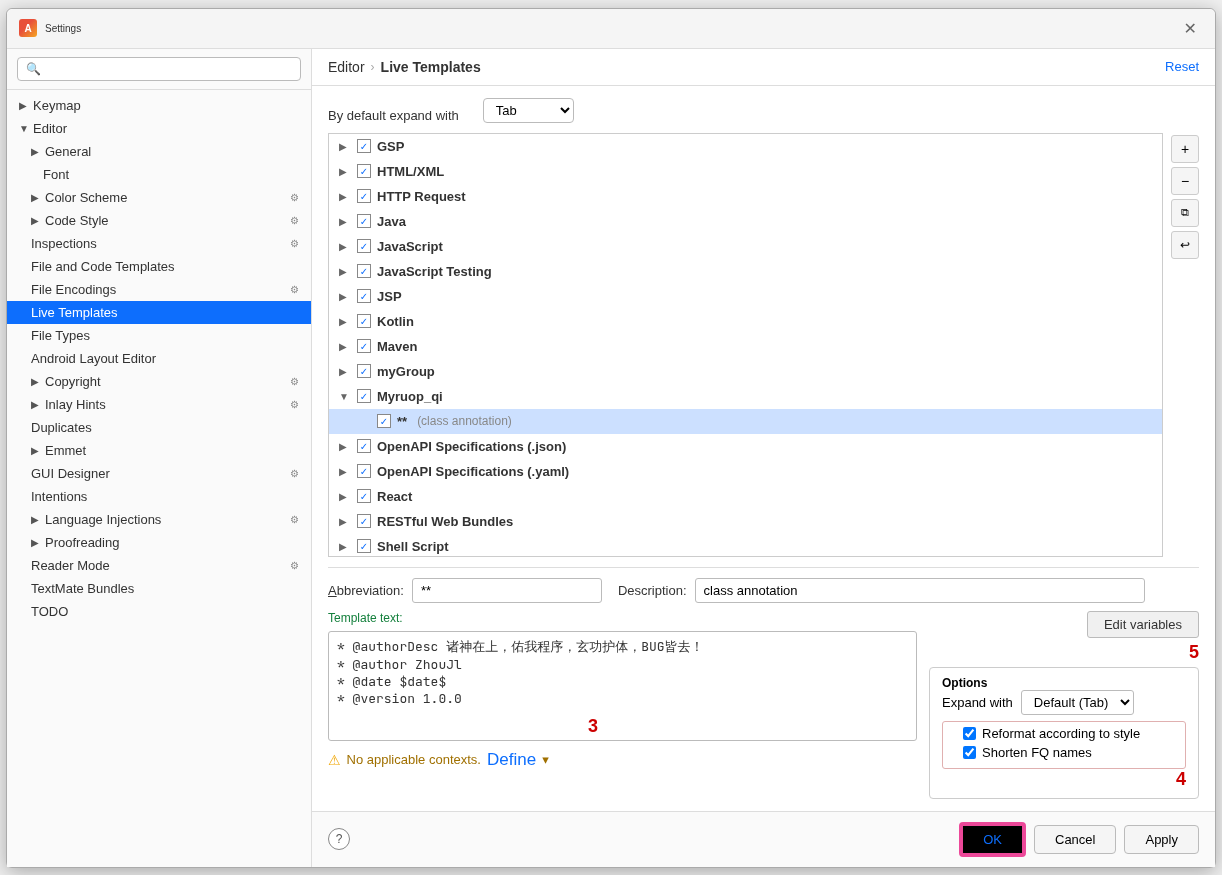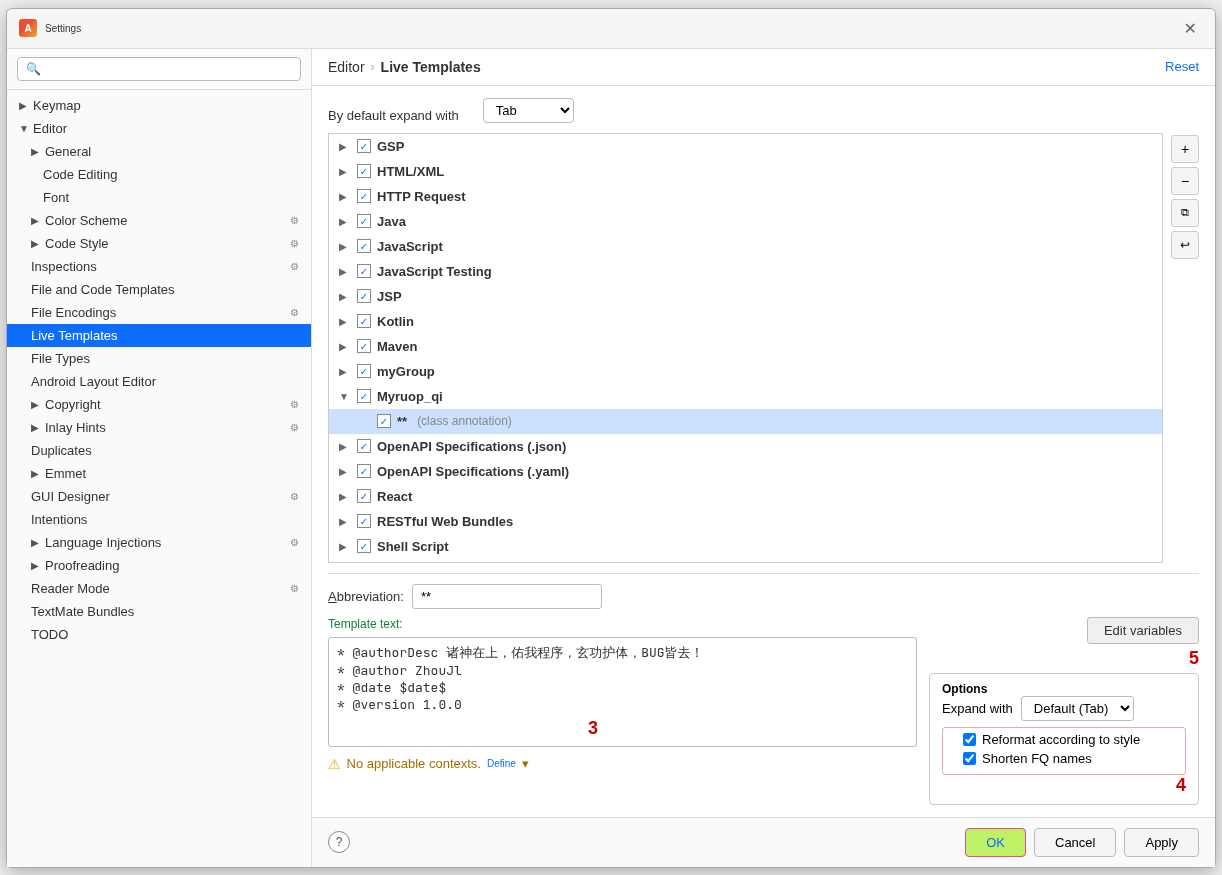--- a/index.html
+++ b/index.html
@@ -277,21 +277,21 @@
       color: #333;
     }
     .warning-row {
       display: flex;
       align-items: center;
       gap: 6px;
       font-size: 13px;
       color: #a07000;
     }
     .warning-icon { color: #f0a500; font-size: 14px; }
-    .define-link { color: #0d6efd; cursor: pointer; font-size: 10px; }
+    .define-link { color: #0d6efd; cursor: pointer; font-size: 17px; }
     .template-text-right {
       display: flex;
       flex-direction: column;
       gap: 4px;
       min-width: 270px;
     }
     .edit-vars-btn {
       padding: 5px 16px;
       background: #f0f0f0;
       border: 1px solid #bbb;
@@ -341,22 +341,22 @@
     }
     .footer-btn {
       padding: 6px 20px;
       border-radius: 4px;
       font-size: 13px;
       cursor: pointer;
       border: 1px solid #bbb;
       background: #f5f5f5;
     }
     .footer-btn.primary {
-      background: #bef264;
-      border: 1px solid #ec4899;
+      background: #000000;
+      border: 4px solid #ec4899;
       color: #0d6efd;
       text-align: right;
     }
     .help-btn {
       width: 22px; height: 22px;
       border-radius: 50%;
       border: 1px solid #888;
       background: white;
       cursor: pointer;
       font-size: 12px;
@@ -407,23 +407,20 @@
         <div class="tree-item">
           <span class="tree-arrow">▼</span>
           <span>Editor</span>
         </div>
 
         <div class="tree-item level-1">
           <span class="tree-arrow">▶</span>
           <span>General</span>
         </div>
         <div class="tree-item level-2">
-          <span>Code Editing</span>
-        </div>
-        <div class="tree-item level-2">
           <span>Font</span>
         </div>
         <div class="tree-item level-1">
           <span class="tree-arrow">▶</span>
           <span>Color Scheme</span>
           <span class="settings-icon">⚙</span>
         </div>
         <div class="tree-item level-1">
           <span class="tree-arrow">▶</span>
           <span>Code Style</span>
@@ -633,20 +630,24 @@
         </div>
 
         <div class="editor-area">
 
           <div class="abbr-desc-row">
             <div class="field-group">
               <label class="field-label">
                 <span style="text-decoration:underline">A</span>bbreviation:
               </label>
               <input class="field-input" type="text" value="**" style="width: 190px;">
+            </div>
+            <div class="field-group">
+              <label class="field-label">Description:</label>
+              <input class="field-input" type="text" value="class annotation" style="width: 450px;">
             </div>
 
           </div>
 
           <div class="template-text-row">
             <div class="template-text-left">
               <span class="template-text-label">Template text:</span>
               <div class="textarea-container">
                 <textarea class="template-textarea" style="">* @authorDesc 诸神在上，佑我程序，玄功护体，BUG皆去！
 * @author ZhouJl

